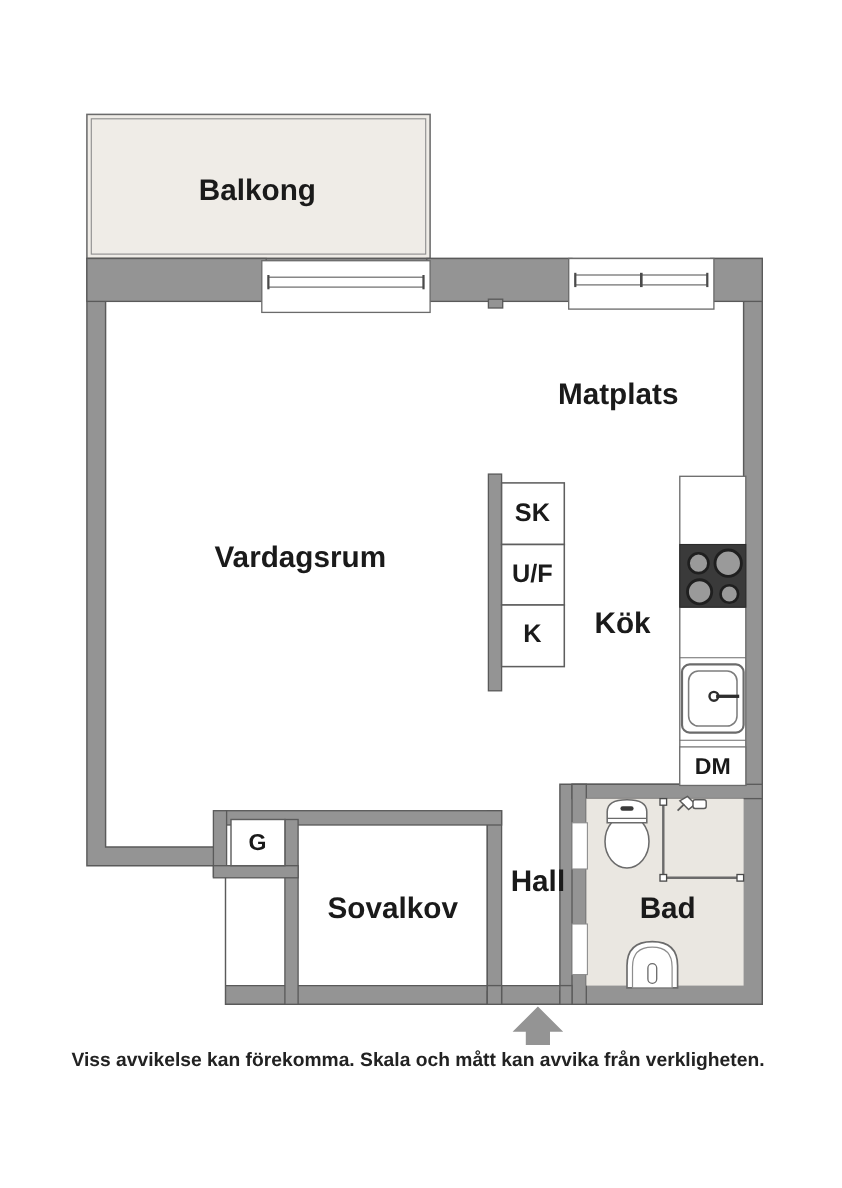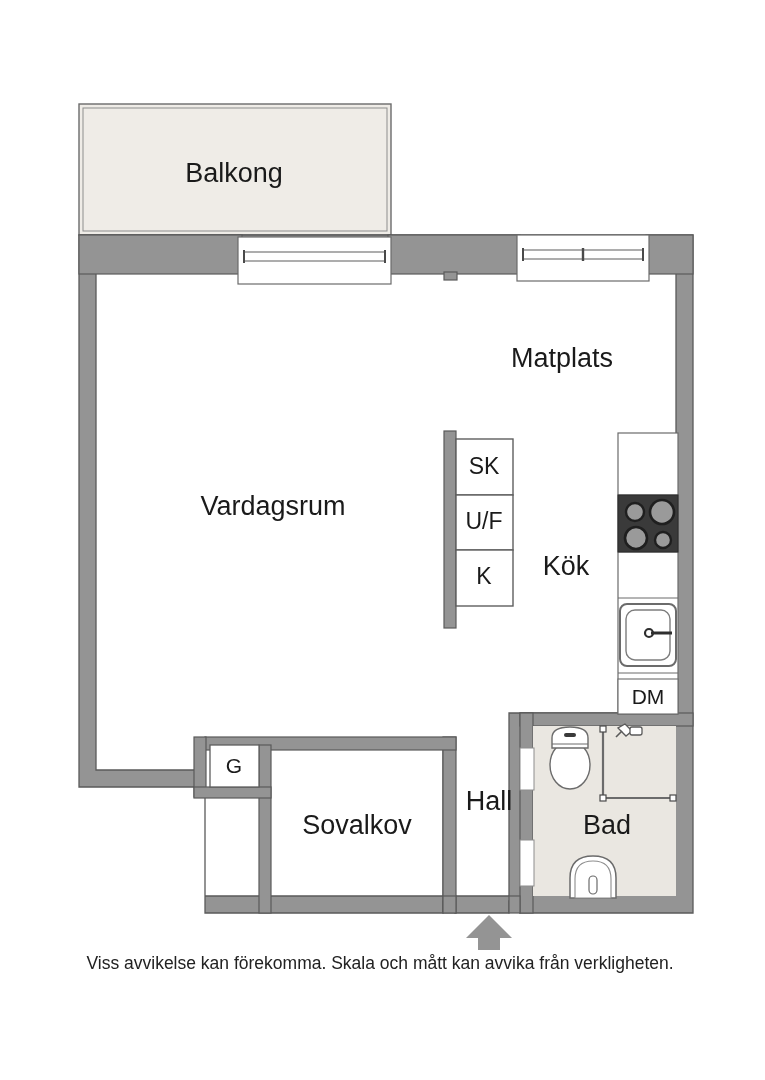--- a/index.html
+++ b/index.html
@@ -11,20 +11,21 @@
     width: 765px;
     height: 1080px;
     font-family: "Liberation Sans", sans-serif;
     overflow: hidden;
   }
   #floorplan-root {
     position: relative;
     width: 765px;
     height: 824px;
     background: #ffffff;
+    font-weight: bold;
   }
   svg.plan {
     display: block;
     width: 765px;
     height: 1080px;
   }
   .room-label {
     font-family: "Liberation Sans", sans-serif;
     fill: #1a1a1a;
     text-anchor: middle;

